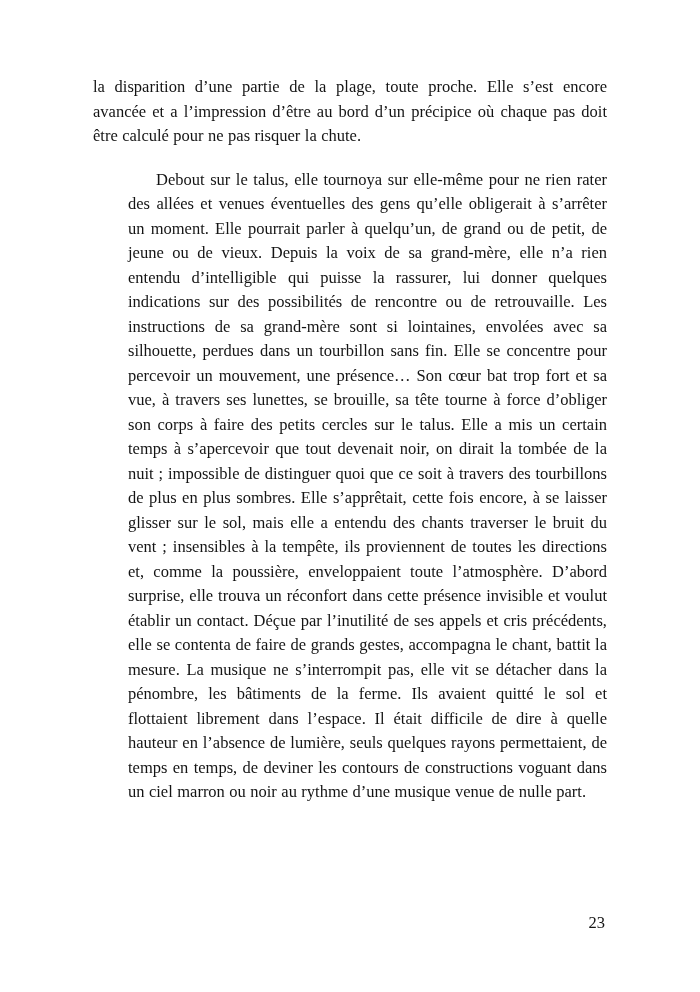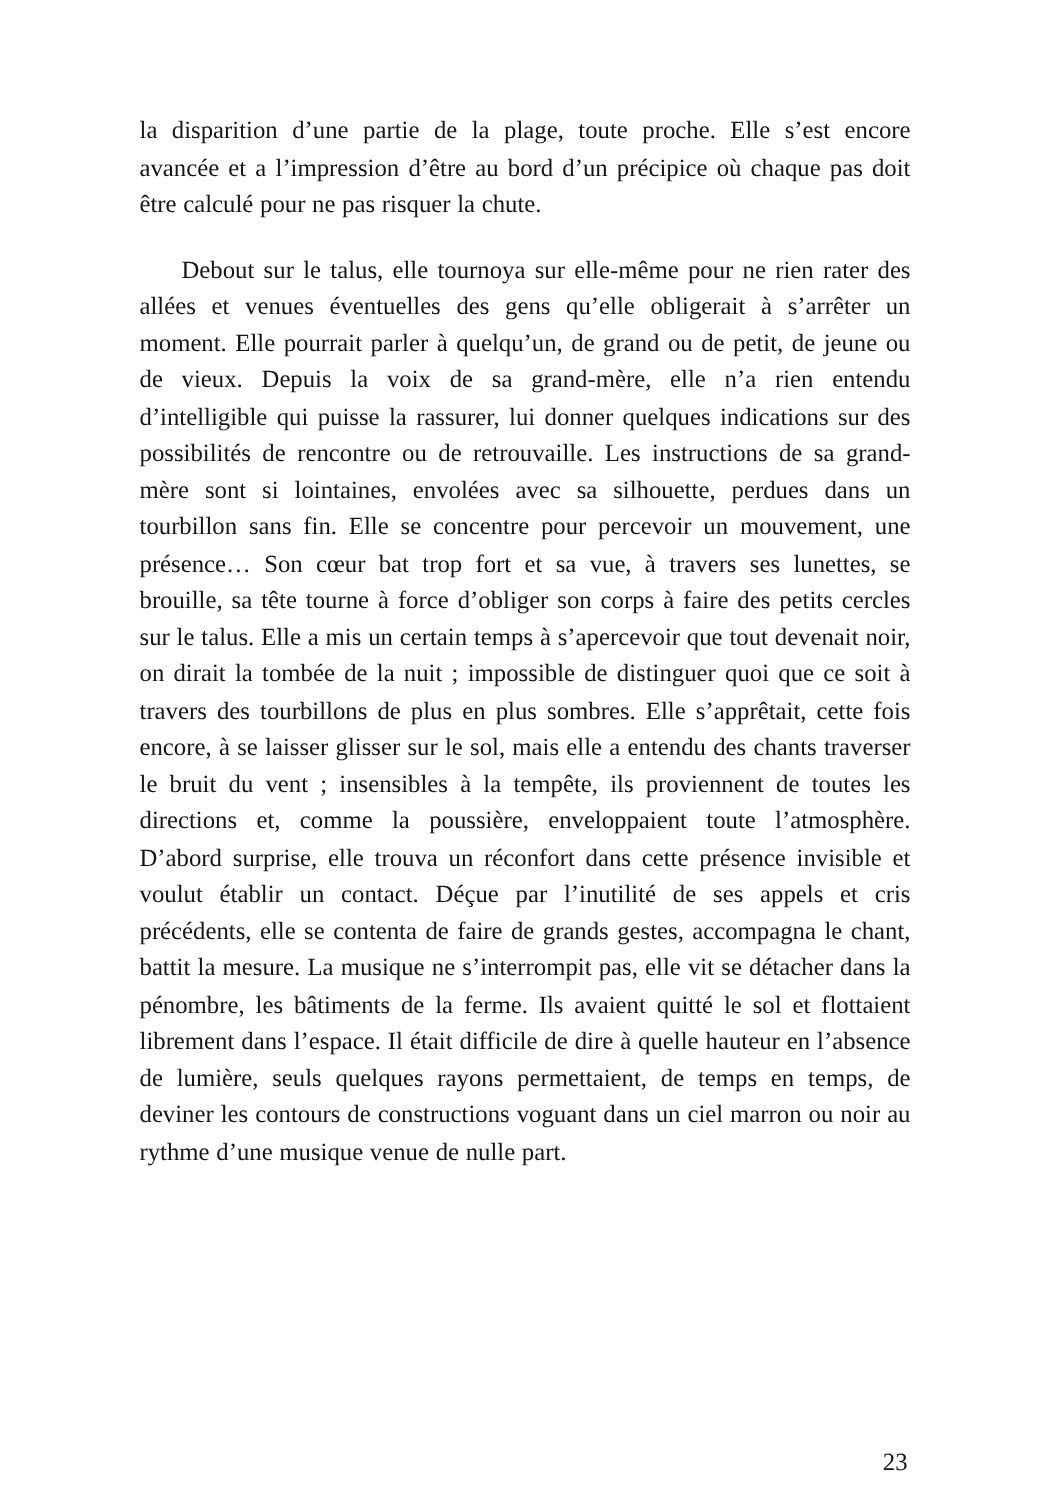--- a/index.html
+++ b/index.html
@@ -26,28 +26,29 @@
     margin: 0;
     font-size: 16.5px;
     line-height: 24.5px;
     text-align: justify;
     hyphens: none;
     -webkit-hyphens: none;
     word-spacing: 0.02em;
   }
   .para.indent {
     text-indent: 28px;
+    margin-left: 35px;
   }
   .para.gap {
     margin-top: 19px;
   }
   .page-number {
     position: absolute;
     right: 95px;
-    top: 963px;
+    top: 911px;
     font-size: 16.5px;
     line-height: 24.5px;
   }
 </style>
 </head>
 <body>
 
 <div class="page">
   <div class="text-column">
     <p class="para no-indent">la disparition d’une partie de la plage, toute proche. Elle s’est encore avancée et a l’impression d’être au bord d’un précipice où chaque pas doit être calculé pour ne pas risquer la chute.</p>

